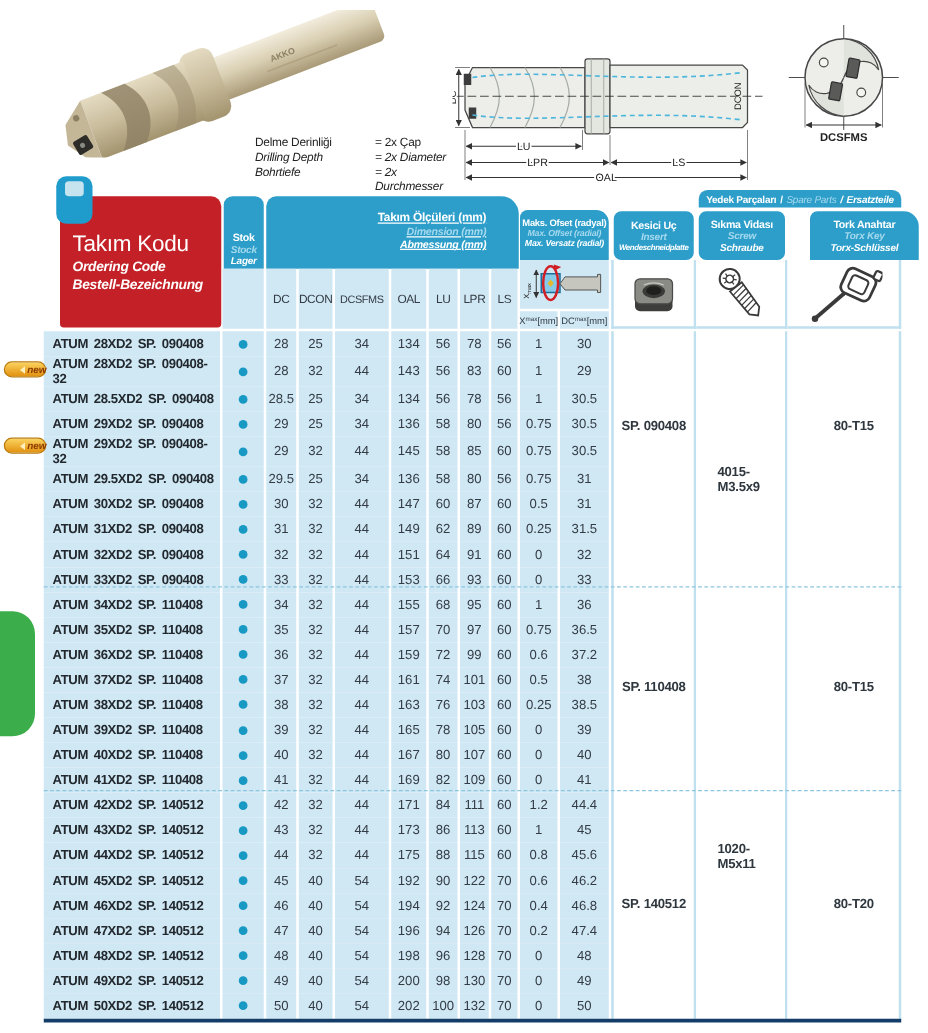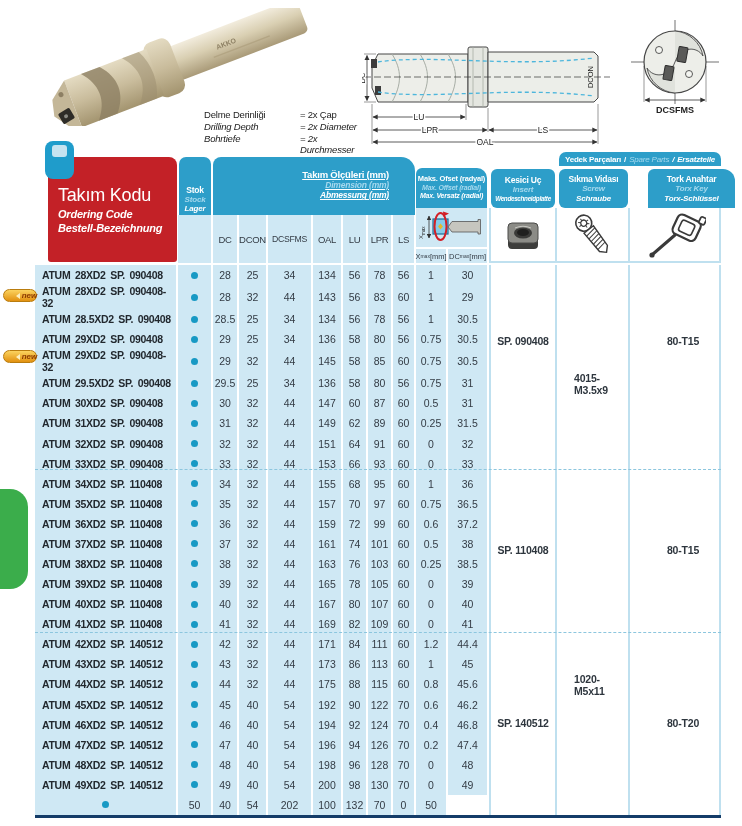--- a/index.html
+++ b/index.html
@@ -664,20 +664,21 @@
       </div>
       <div class="bcell">49</div>
       <div class="bcell">40</div>
       <div class="bcell">54</div>
       <div class="bcell">200</div>
       <div class="bcell">98</div>
       <div class="bcell">130</div>
       <div class="bcell">70</div>
       <div class="bcell">0</div>
       <div class="bcell">49</div>
+      <div class="bcell code">ATUM 50XD2 SP. 140512</div>
       <div class="bcell">
         <span class="dot"></span>
       </div>
       <div class="bcell">50</div>
       <div class="bcell">40</div>
       <div class="bcell">54</div>
       <div class="bcell">202</div>
       <div class="bcell">100</div>
       <div class="bcell">132</div>
       <div class="bcell">70</div>

